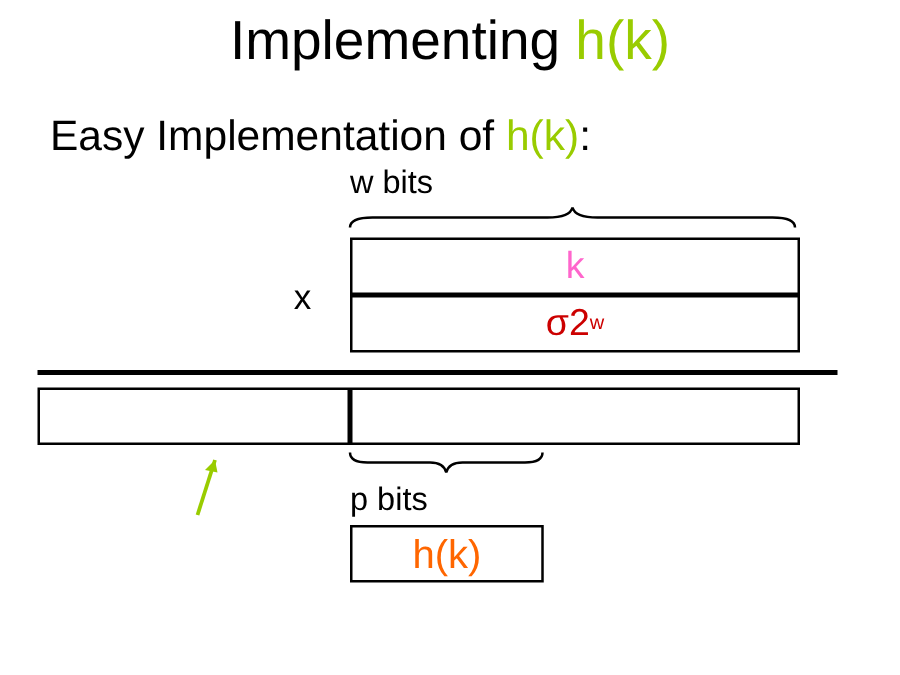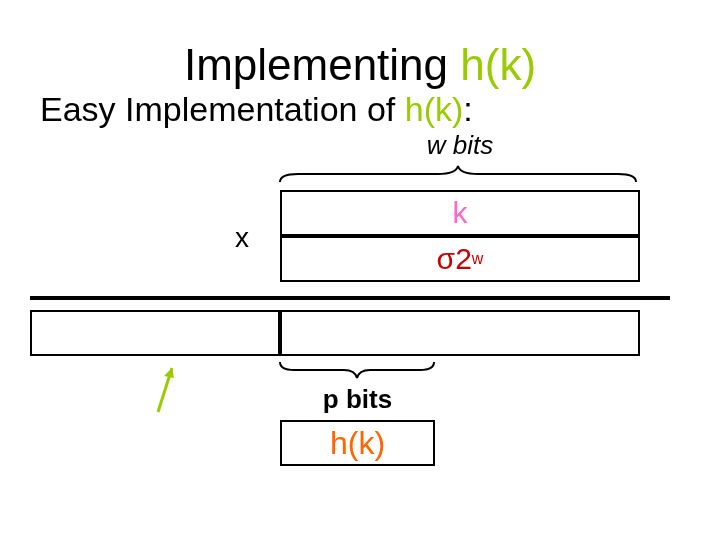--- a/index.html
+++ b/index.html
@@ -20,42 +20,39 @@
 
   
   .title {
     position: absolute;
     top: 8px;
     left: 0;
     width: 720px;
     text-align: center;
     font-size: 44px;
     font-weight: 400;
-    margin-top: 32px;
   }
   .title .t-hk { color: #99cc00; }
 
   
   .subtitle {
     position: absolute;
     top: 90px;
     left: 40px;
     font-size: 34px;
   }
   .subtitle .s-hk { color: #99cc00; }
 
   
   .wbits {
     position: absolute;
     top: 130px;
     left: 280px;
     width: 360px;
-    text-align: center;
     font-size: 26px;
-    font-style: italic;
   }
   .brace-top {
     position: absolute;
     top: 164px;
     left: 278px;
     width: 360px;
     height: 20px;
   }
 
   
@@ -101,23 +98,22 @@
     top: 360px;
     left: 278px;
     width: 158px;
     height: 20px;
   }
   .pbits {
     position: absolute;
     top: 384px;
     left: 280px;
     width: 155px;
-    text-align: center;
+    text-align: left;
     font-size: 26px;
-    font-weight: bold;
   }
 
   
   .box.hk {
     top: 420px;
     left: 280px;
     width: 155px;
     height: 46px;
     color: #ff6600;
     font-size: 32px;

